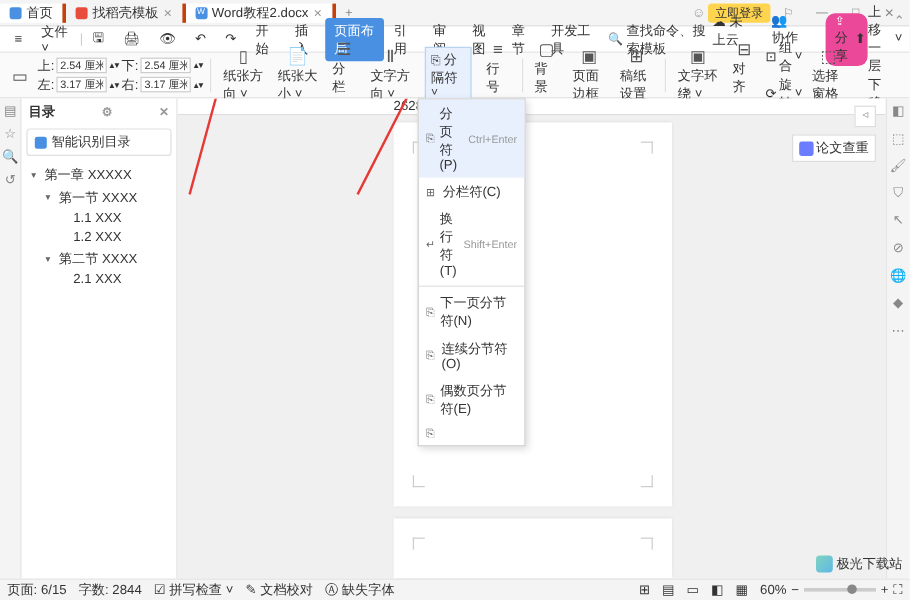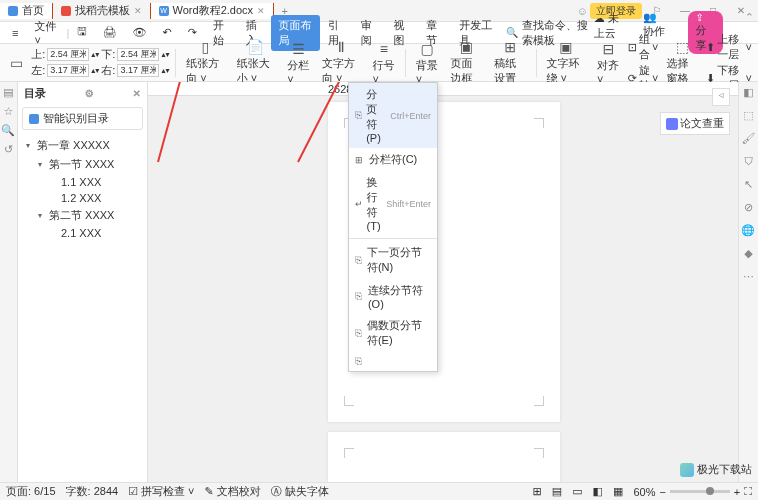--- a/index.html
+++ b/index.html
@@ -1,18 +1,18 @@
 <!DOCTYPE html>
 <html><head>
 <meta charset="utf-8">
 <style>
 *{box-sizing:border-box;margin:0;padding:0;font-family:"Microsoft YaHei",sans-serif;font-size:11px;color:#333}
 body{background:#fff;width:758px;height:500px;overflow:hidden;position:relative}
 .titlebar{height:22px;background:#f4f4f4;display:flex;align-items:center;border-bottom:1px solid #e0e0e0}
-.tab{height:16px;padding:0 8px;display:flex;align-items:center;gap:4px;font-size:10px;border-right:1px solid #c2410c}
+.tab{height:16px;padding:0 8px;display:flex;align-items:center;gap:4px;font-size:10px;border-right:3px solid #c2410c}
 .tab.home{background:#fff}
 .tab .dot{width:10px;height:10px;border-radius:2px}
 .tab-close{font-size:9px;color:#999}
 .tab-plus{padding:0 8px;color:#888}
 .titlebar-right{margin-left:auto;display:flex;align-items:center;gap:2px;padding-right:4px}
 .badge-yellow{background:#ffd54f;color:#333;padding:1px 6px;border-radius:3px;font-size:10px}
 .win-btn{width:26px;height:20px;display:flex;align-items:center;justify-content:center;color:#888;font-size:10px}
 .menubar{height:22px;display:flex;align-items:center;padding:0 4px;gap:0;border-bottom:1px solid #e0e0e0}
 .menubar .mi{padding:3px 8px;font-size:11px;cursor:pointer}
 .menubar .mi.active{background:#4a90e2;color:#fff;border-radius:3px}
@@ -152,20 +152,23 @@
     </div>
   <div class="tgroup">
       <span class="icn">☰</span>
       <span><span>分栏</span> ˅</span>
     </div>
   <div class="tgroup">
       <span class="icn">Ⅱ</span>
       <span><span>文字方向</span> ˅</span>
     </div>
   <div class="tgroup">
+      <span class="dd-main">⎘ <span>分隔符</span> ˅</span>
+    </div>
+  <div class="tgroup">
       <span class="icn">≡</span>
       <span><span>行号</span> ˅</span>
     </div>
   <div class="divider"></div>
   <div class="tgroup">
       <span class="icn">▢</span>
       <span><span>背景</span> ˅</span>
     </div>
   <div class="tgroup">
       <span class="icn">▣</span>

